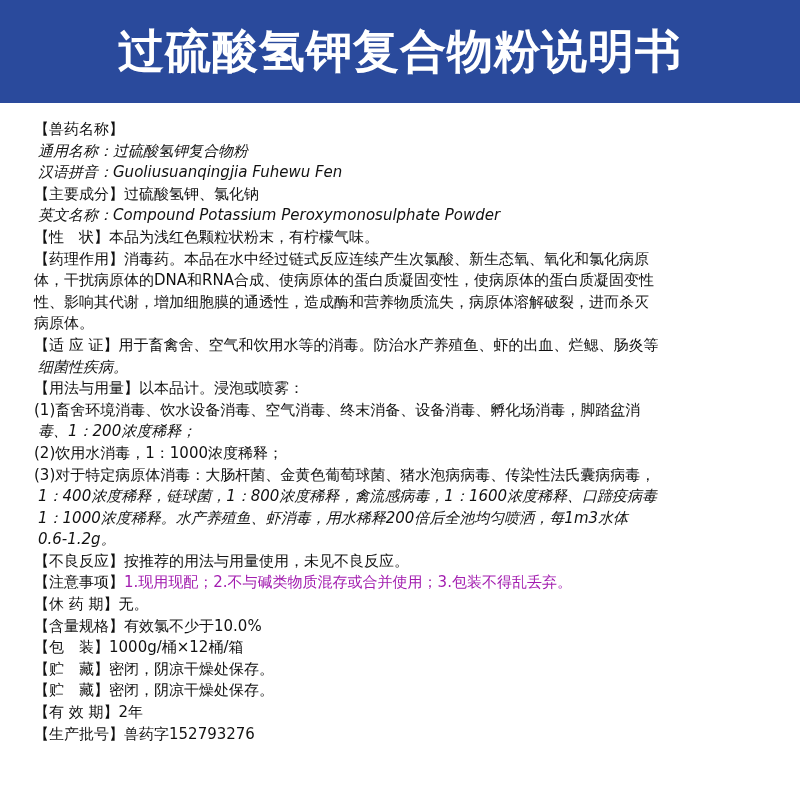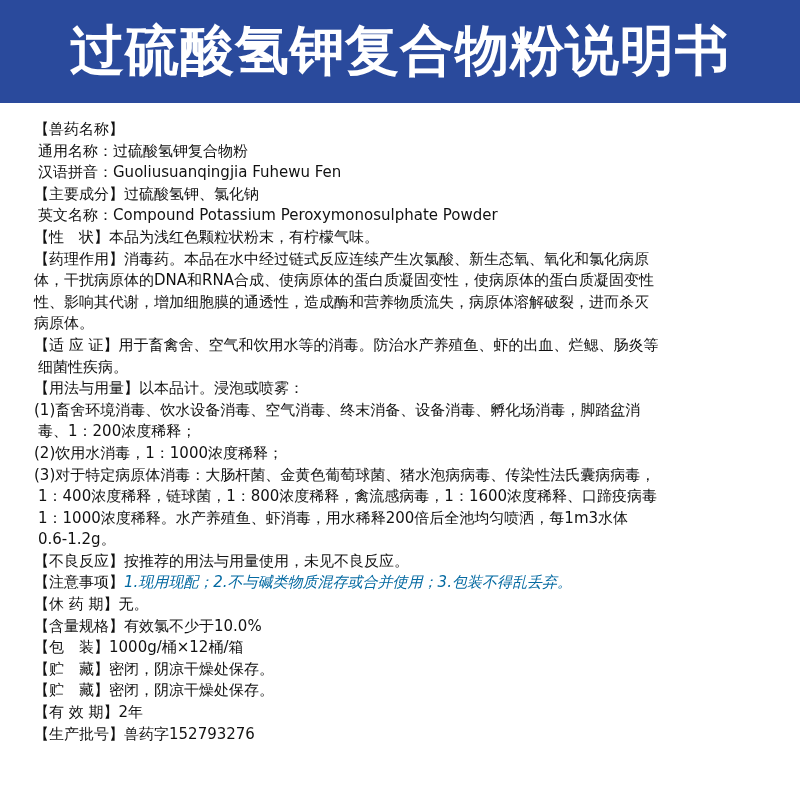--- a/index.html
+++ b/index.html
@@ -1,25 +1,25 @@
 <!DOCTYPE html>
 <html><head>
   <meta charset="utf-8">
   <style>
     html, body { margin: 0; padding: 0; background: #ffffff; }
     body { width: 800px; height: 800px; overflow: hidden; position: relative;
            font-family: "DejaVu Sans", "Liberation Sans", sans-serif; color: #111; }
     .banner { position: absolute; left: 0; top: 0; width: 800px; height: 103px;
               background: #2a4a9c; display: flex; align-items: center; justify-content: center; }
-    .banner h1 { margin: 0; color: #ffffff; font-size: 54px; font-weight: bold; letter-spacing: 1px;
+    .banner h1 { margin: 0; color: #ffffff; font-size: 46px; font-weight: bold; letter-spacing: 1px;
                  font-family: "DejaVu Sans", "Liberation Sans", sans-serif; }
     .content { position: absolute; left: 34px; top: 119px; width: 740px; }
     .line { font-size: 15px; line-height: 21.6px; white-space: nowrap; }
-    .indent { padding-left: 4px; }
-    .red { color: #0369a1; font-style: italic; }
+    .indent { padding-left: 4px; font-style: italic; }
+    .red { color: #a21caf; }
   </style>
 </head>
 <body>
 
 <div class="banner">
   <h1>过硫酸氢钾复合物粉说明书</h1>
 </div>
 
 <div class="content">
   <div class="line">

